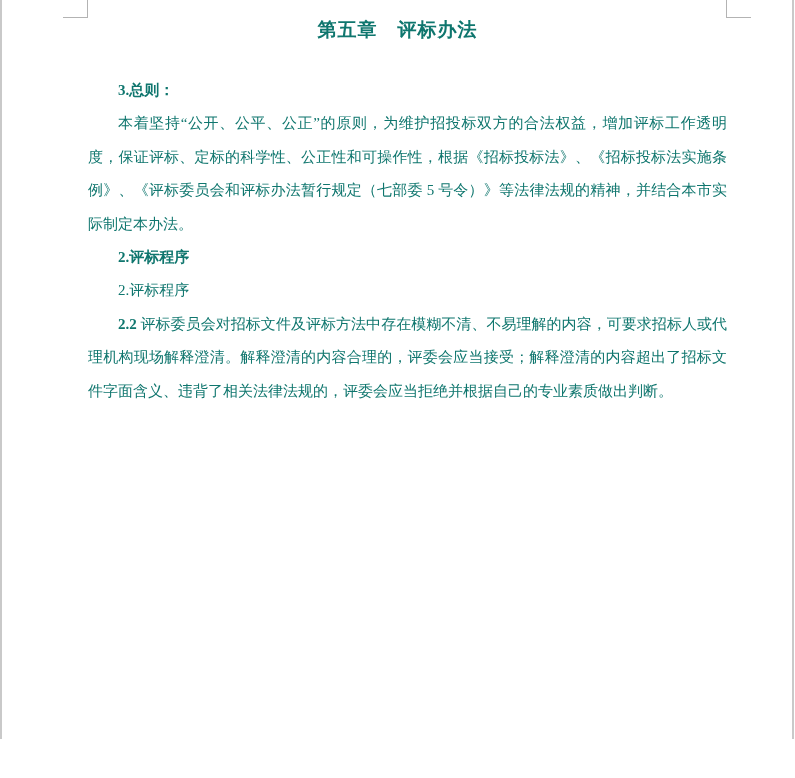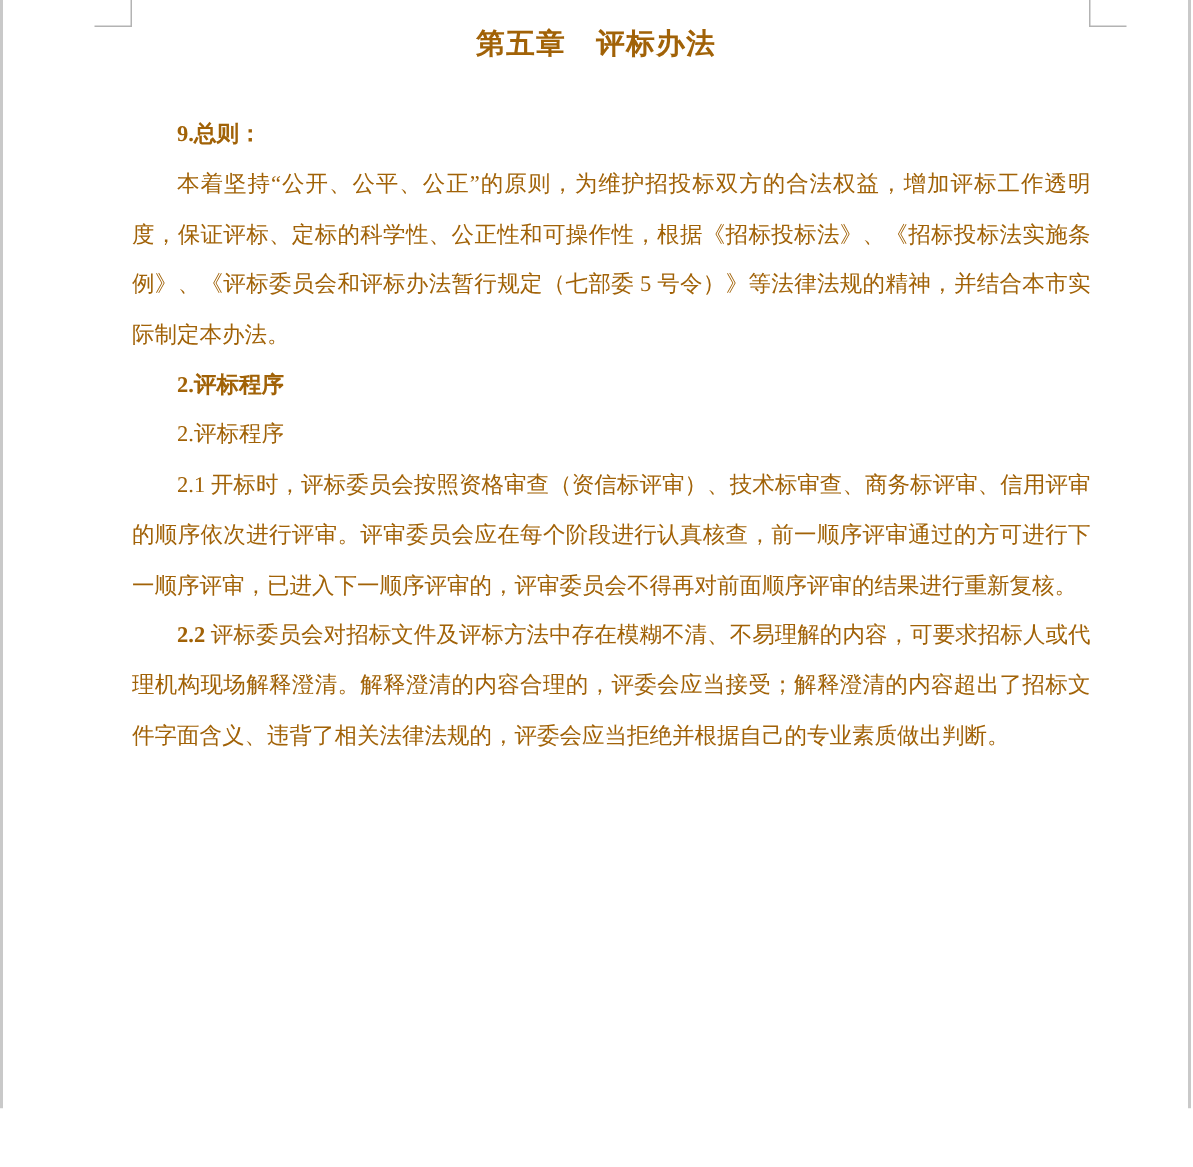--- a/index.html
+++ b/index.html
@@ -7,21 +7,21 @@
     padding: 0;
     background: #ffffff;
   }
   .page {
     position: relative;
     width: 795px;
     height: 739px;
     background: #ffffff;
     overflow: hidden;
     font-family: "Liberation Serif", "DejaVu Serif", serif;
-    color: #a16207;
+    color: #0f766e;
   }
   
   .page-edge {
     position: absolute;
     top: 0;
     width: 2px;
     height: 778px;
     background: #c9c9c9;
   }
   .page-edge.left  { left: 0; }
@@ -68,21 +68,20 @@
   <div class="page-edge right"></div>
 
   <div class="crop tl-v"></div>
   <div class="crop tl-h"></div>
   <div class="crop tr-v"></div>
   <div class="crop tr-h"></div>
 
   <div class="doc-title">第五章　评标办法</div>
 
   <div class="doc-body" id="doc-body">
-      <p class="heading">9.总则：</p>
+      <p class="heading">3.总则：</p>
       <p>本着坚持“公开、公平、公正”的原则，为维护招投标双方的合法权益，增加评标工作透明度，保证评标、定标的科学性、公正性和可操作性，根据《招标投标法》、《招标投标法实施条例》、《评标委员会和评标办法暂行规定（七部委 5 号令）》等法律法规的精神，并结合本市实际制定本办法。</p>
       <p class="heading">2.评标程序</p>
       <p>2.评标程序</p>
-      <p>2.1 开标时，评标委员会按照资格审查（资信标评审）、技术标审查、商务标评审、信用评审的顺序依次进行评审。评审委员会应在每个阶段进行认真核查，前一顺序评审通过的方可进行下一顺序评审，已进入下一顺序评审的，评审委员会不得再对前面顺序评审的结果进行重新复核。</p>
       <p><b>2.2</b> 评标委员会对招标文件及评标方法中存在模糊不清、不易理解的内容，可要求招标人或代理机构现场解释澄清。解释澄清的内容合理的，评委会应当接受；解释澄清的内容超出了招标文件字面含义、违背了相关法律法规的，评委会应当拒绝并根据自己的专业素质做出判断。</p>
     </div>
 
 </div>
 
 </body></html>

